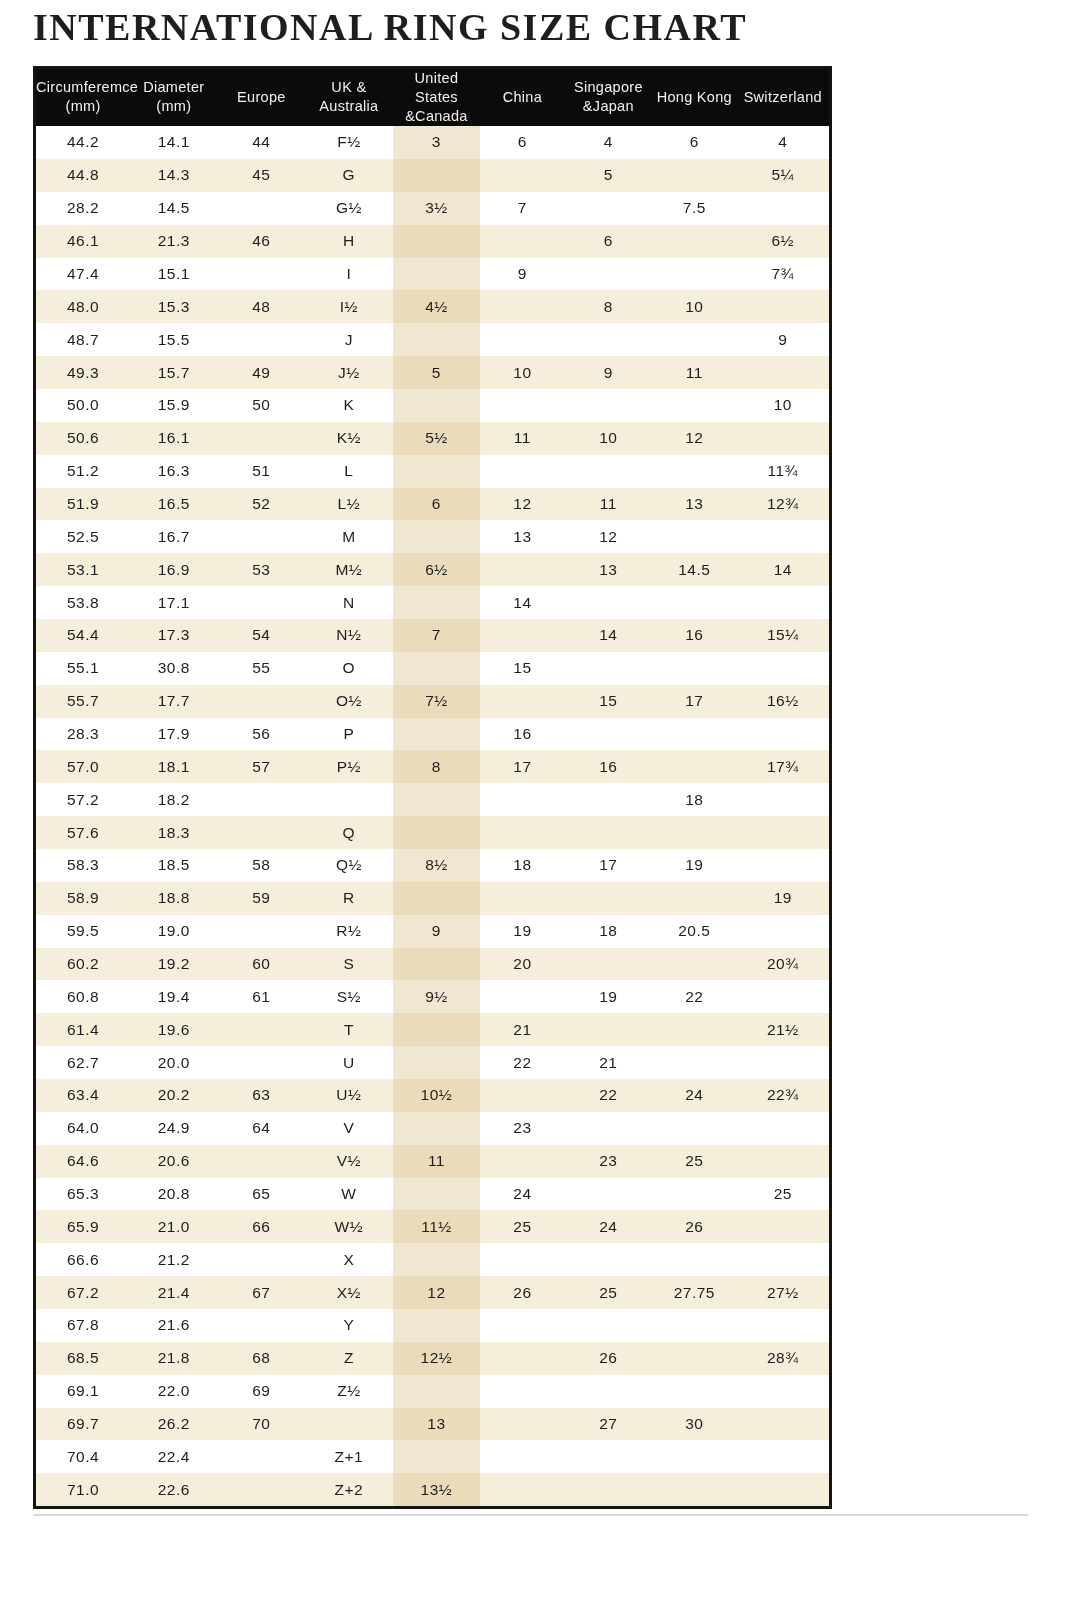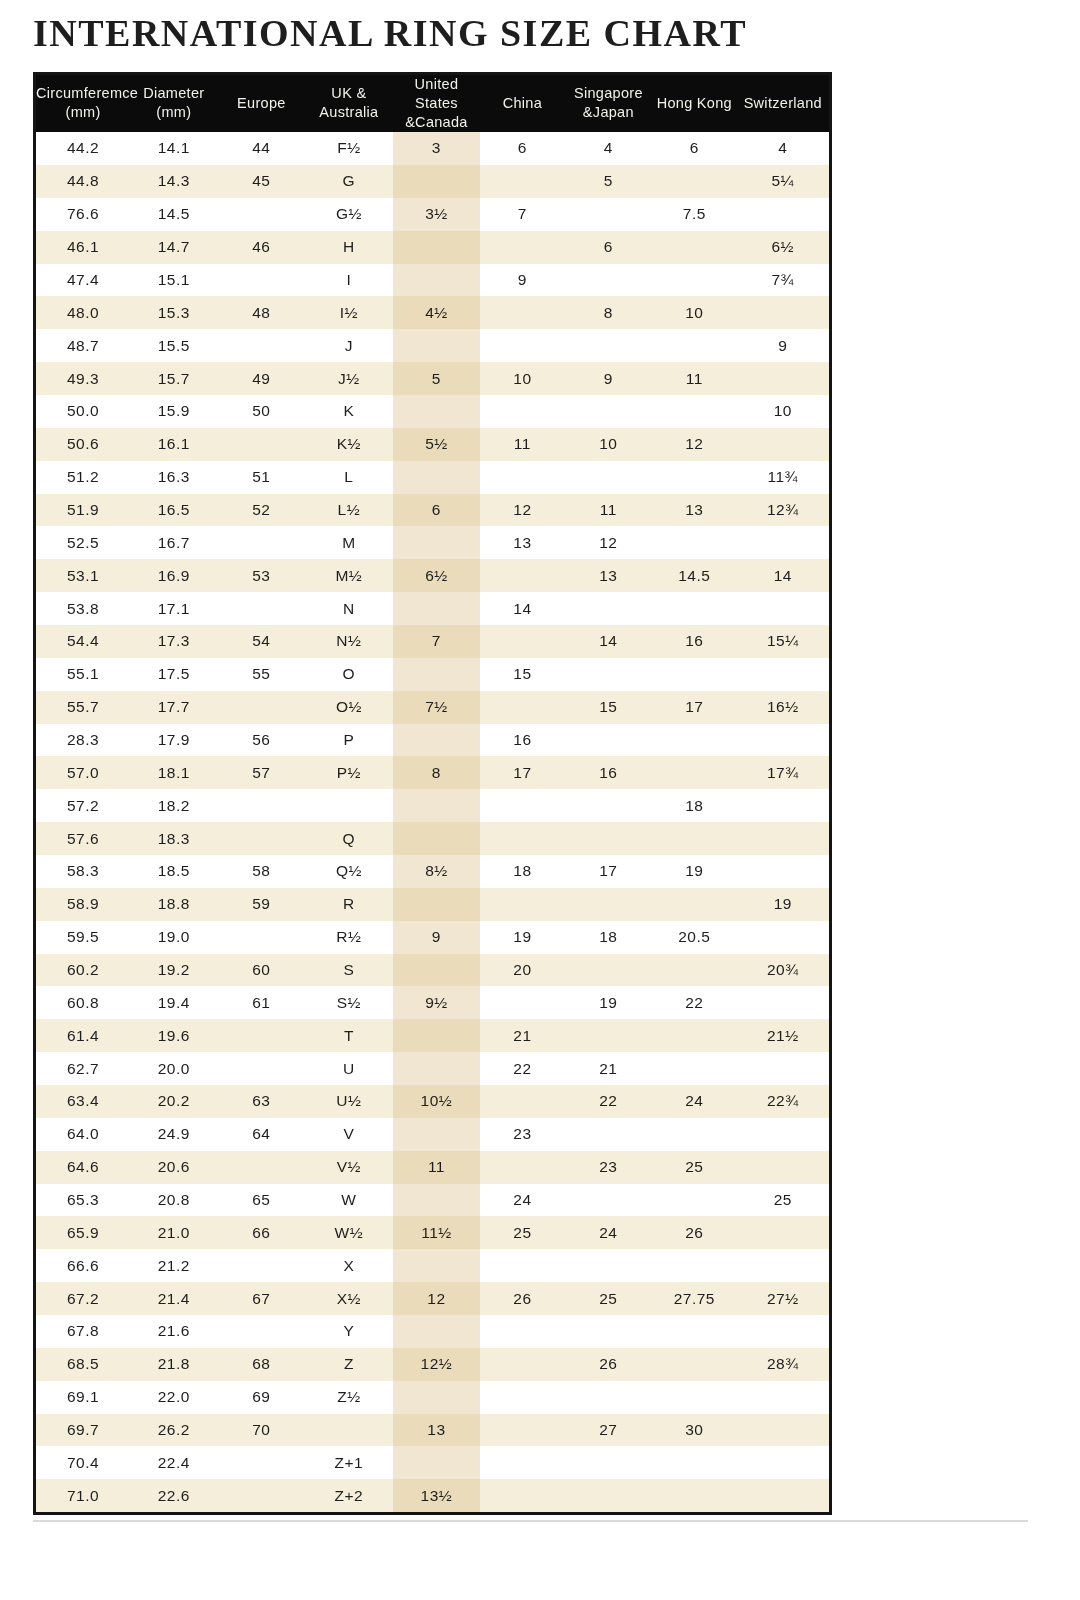--- a/index.html
+++ b/index.html
@@ -9,21 +9,21 @@
   }
   body {
     width: 1080px;
     height: 1600px;
     font-family: "Liberation Sans", sans-serif;
     color: #222222;
     overflow: hidden;
   }
   .title {
     margin: 0;
-    padding: 12px 0 0 33px;
+    padding: 6px 0 0 33px;
     font-family: "Liberation Serif", serif;
     font-weight: 700;
     font-size: 38px;
     letter-spacing: 1.5px;
     color: var(--text, #141414);
     line-height: 1.15;
   }
   .table-wrap {
     margin: 16px 0 0 33px;
     width: 799px;
@@ -139,33 +139,33 @@
           <td>14.3</td>
           <td>45</td>
           <td>G</td>
           <td class="us-col"></td>
           <td></td>
           <td>5</td>
           <td></td>
           <td>5¼</td>
         </tr>
         <tr>
-          <td>76.6</td>
+          <td>28.2</td>
           <td>14.5</td>
           <td></td>
           <td>G½</td>
           <td class="us-col">3½</td>
           <td>7</td>
           <td></td>
           <td>7.5</td>
           <td></td>
         </tr>
         <tr>
           <td>46.1</td>
-          <td>14.7</td>
+          <td>21.3</td>
           <td>46</td>
           <td>H</td>
           <td class="us-col"></td>
           <td></td>
           <td>6</td>
           <td></td>
           <td>6½</td>
         </tr>
         <tr>
           <td>47.4</td>
@@ -294,21 +294,21 @@
           <td>54</td>
           <td>N½</td>
           <td class="us-col">7</td>
           <td></td>
           <td>14</td>
           <td>16</td>
           <td>15¼</td>
         </tr>
         <tr>
           <td>55.1</td>
-          <td>17.5</td>
+          <td>30.8</td>
           <td>55</td>
           <td>O</td>
           <td class="us-col"></td>
           <td>15</td>
           <td></td>
           <td></td>
           <td></td>
         </tr>
         <tr>
           <td>55.7</td>

